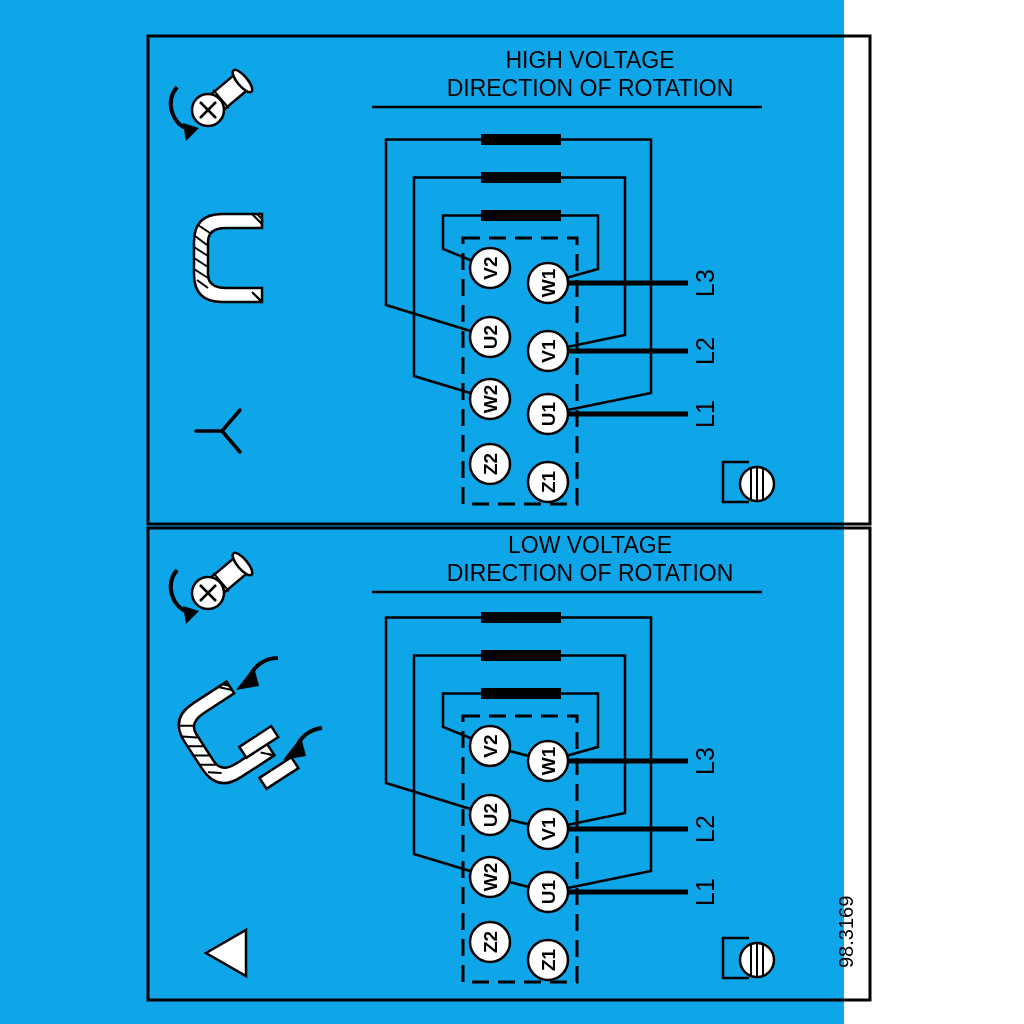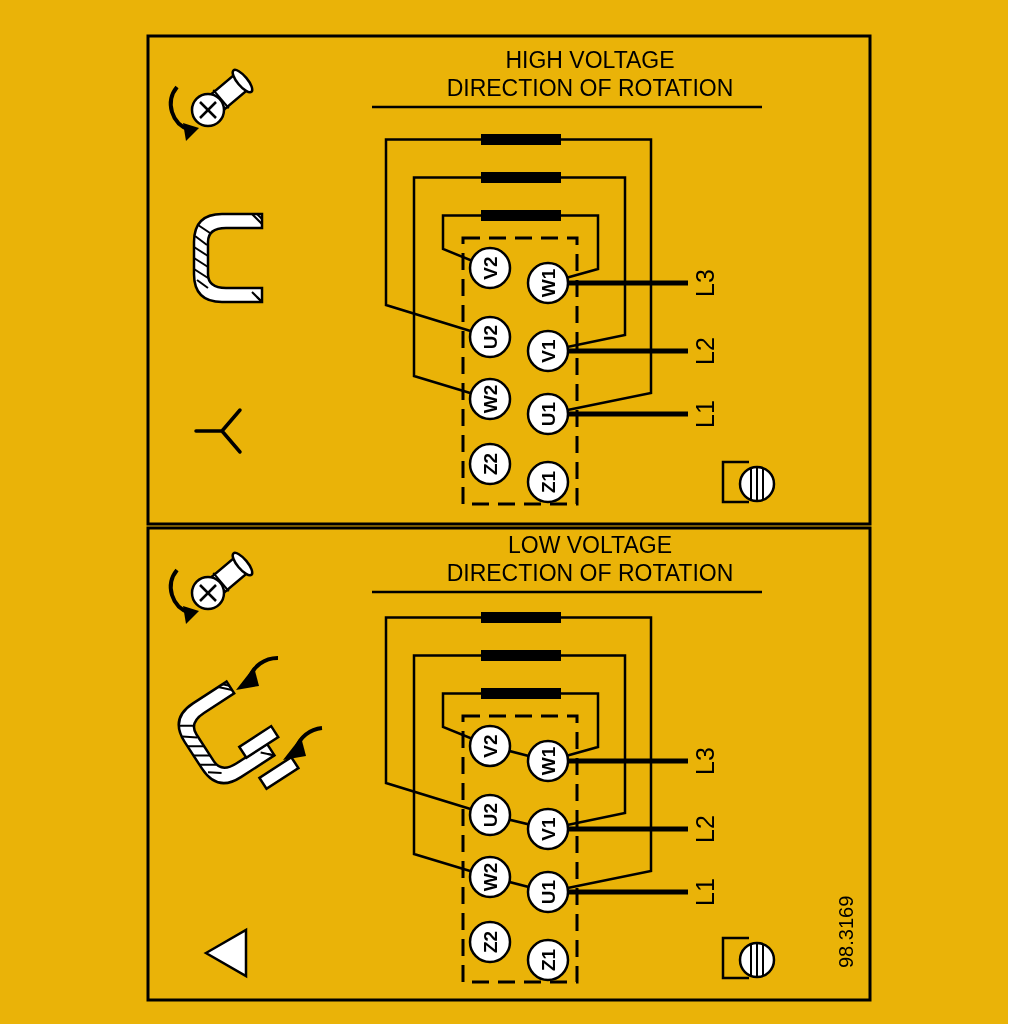--- a/index.html
+++ b/index.html
@@ -1,16 +1,16 @@
 <!DOCTYPE html>
 <html><head>
 <meta charset="utf-8">
 <style>
   html,body{margin:0;padding:0;background:#ffffff;}
-  .page{width:1008px;height:1024px;position:relative;background:#eab308;}
+  .page{width:844px;height:1024px;position:relative;background:#0ea5e9;}
   svg{display:block;}
   svg text{fill:#000000;}
   .title{font:23px "Liberation Sans", sans-serif; text-anchor:middle;}
   .tlabel{font:bold 19px "Liberation Sans", sans-serif; text-anchor:middle;}
   .llabel{font:25px "Liberation Sans", sans-serif; text-anchor:middle;}
   .fig{font:20px "Liberation Sans", sans-serif;}
   .frame{fill:none;stroke:#000;stroke-width:3;}
   .dashed{fill:none;stroke:#000;stroke-width:3;stroke-dasharray:17 9;}
   .wire{fill:none;stroke:#000;stroke-width:2.5;}
   .lline{stroke:#000;stroke-width:5;}

